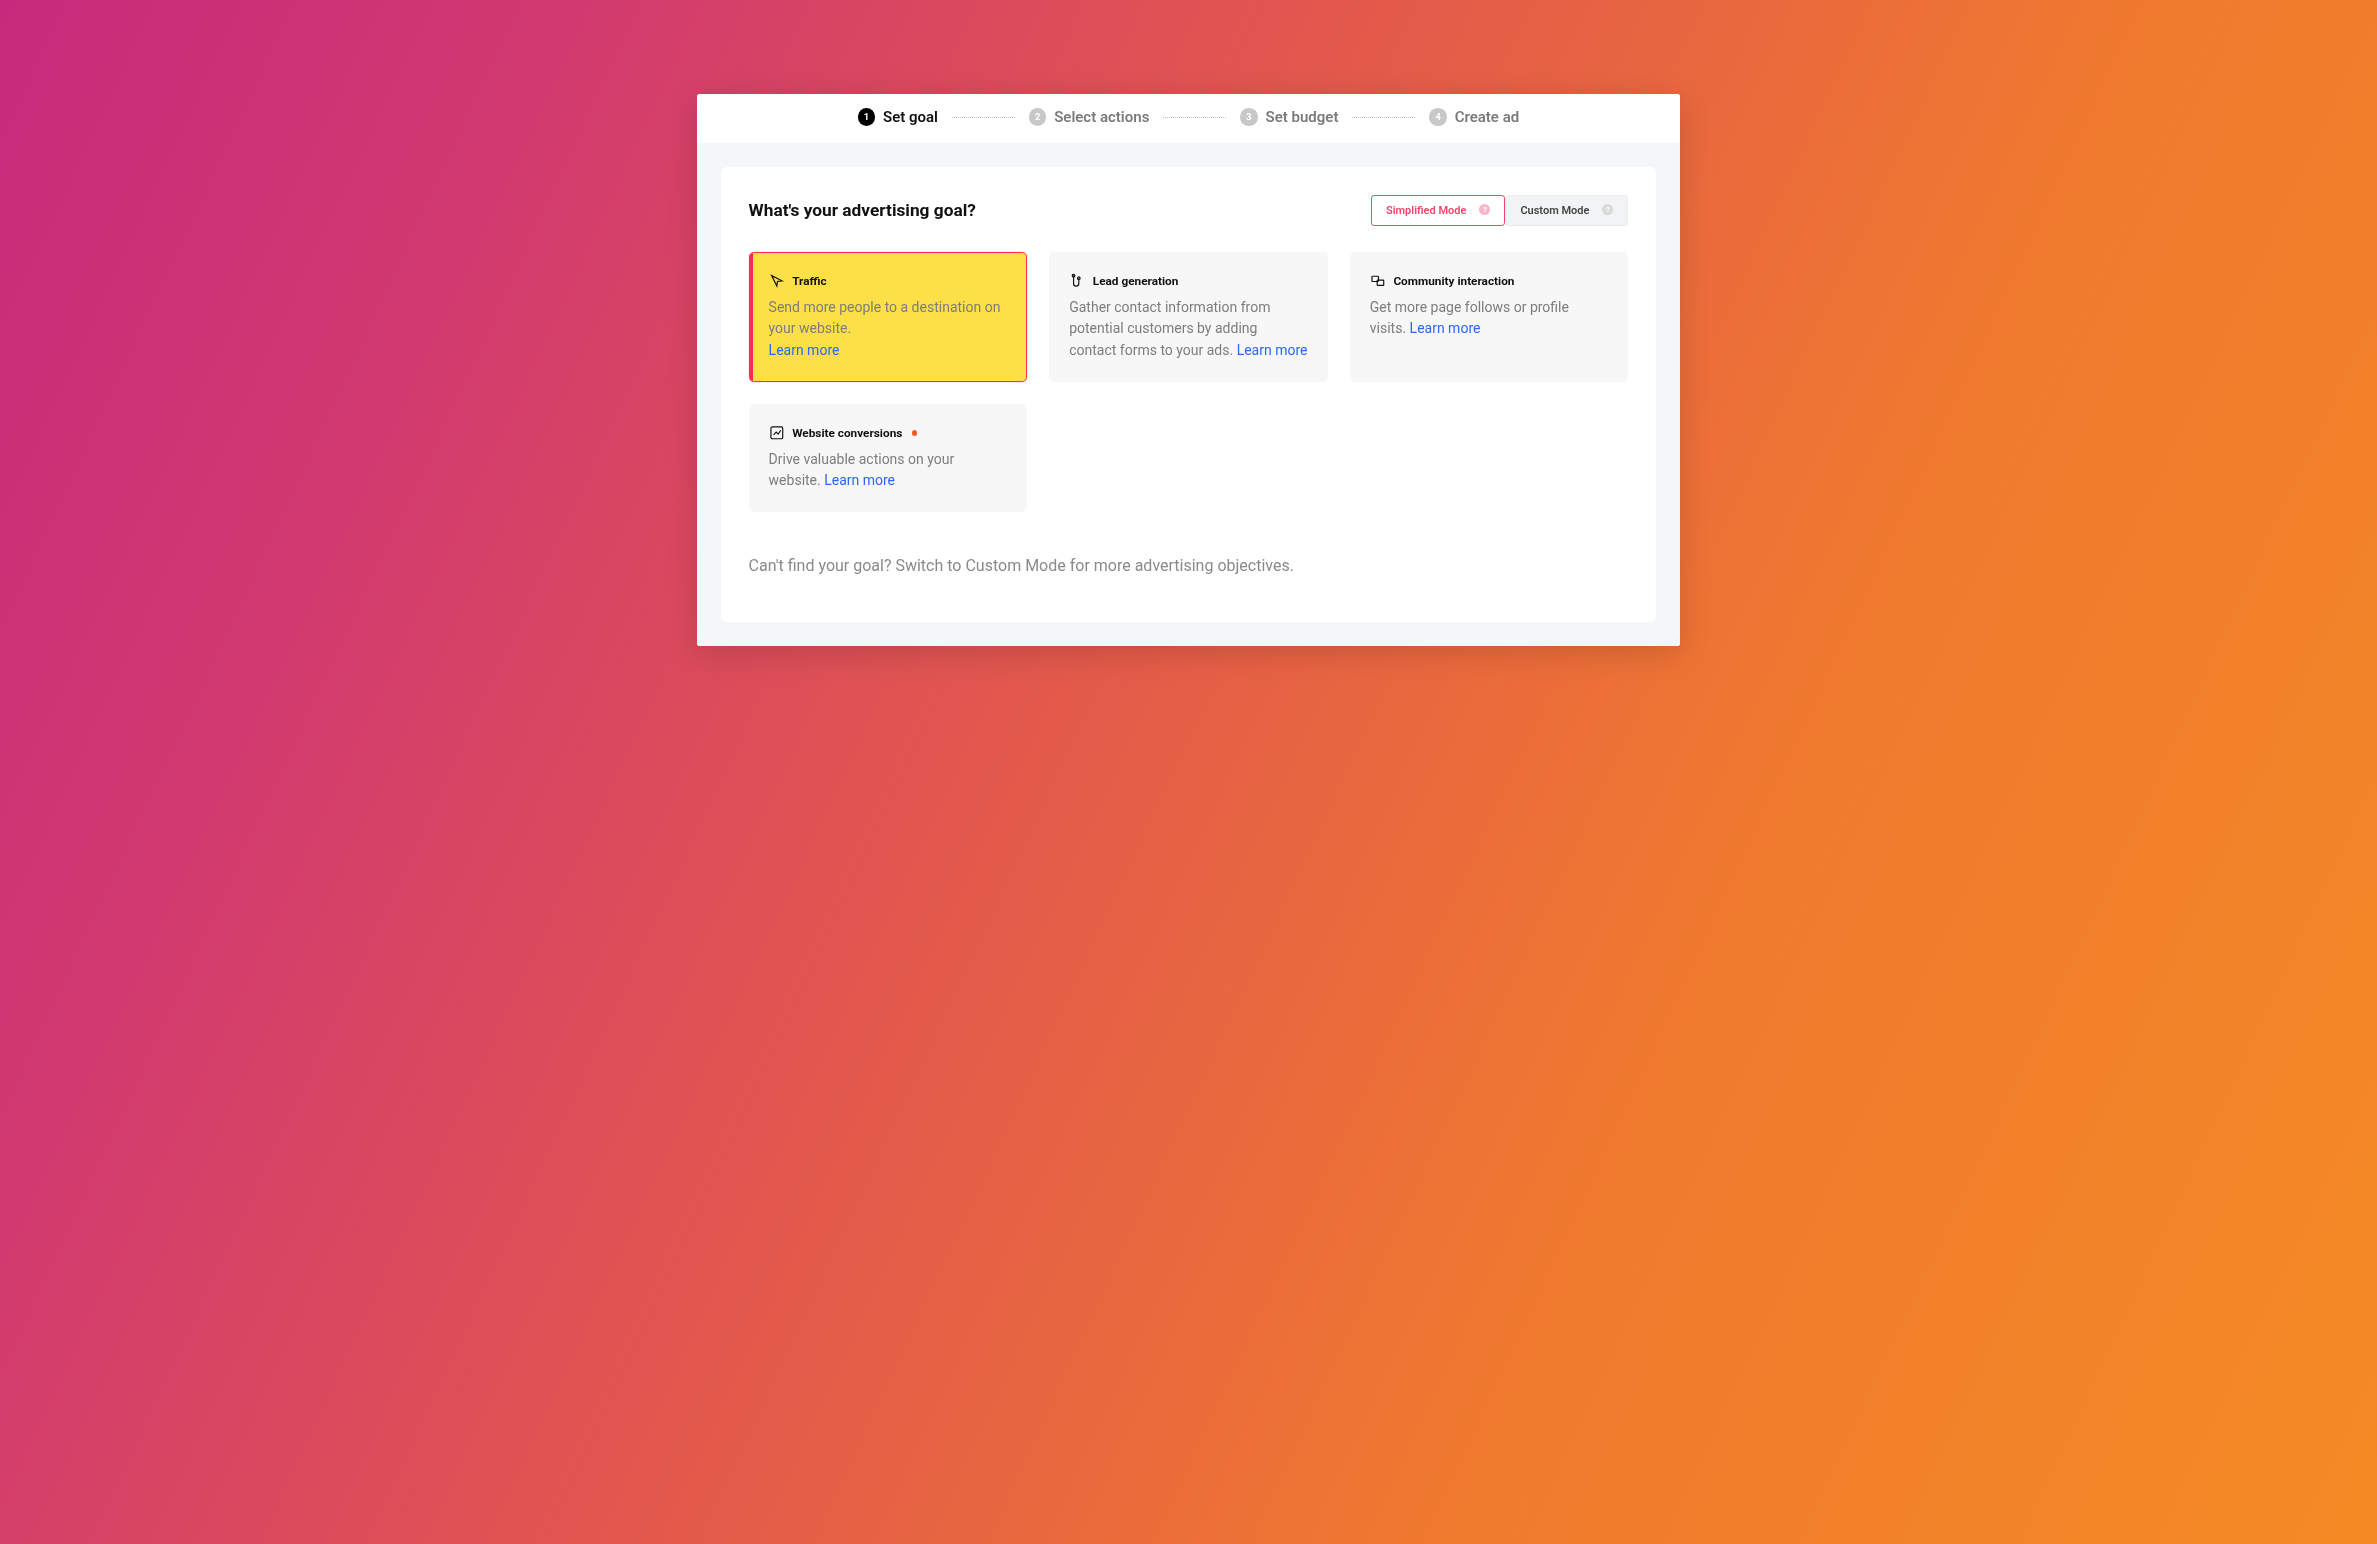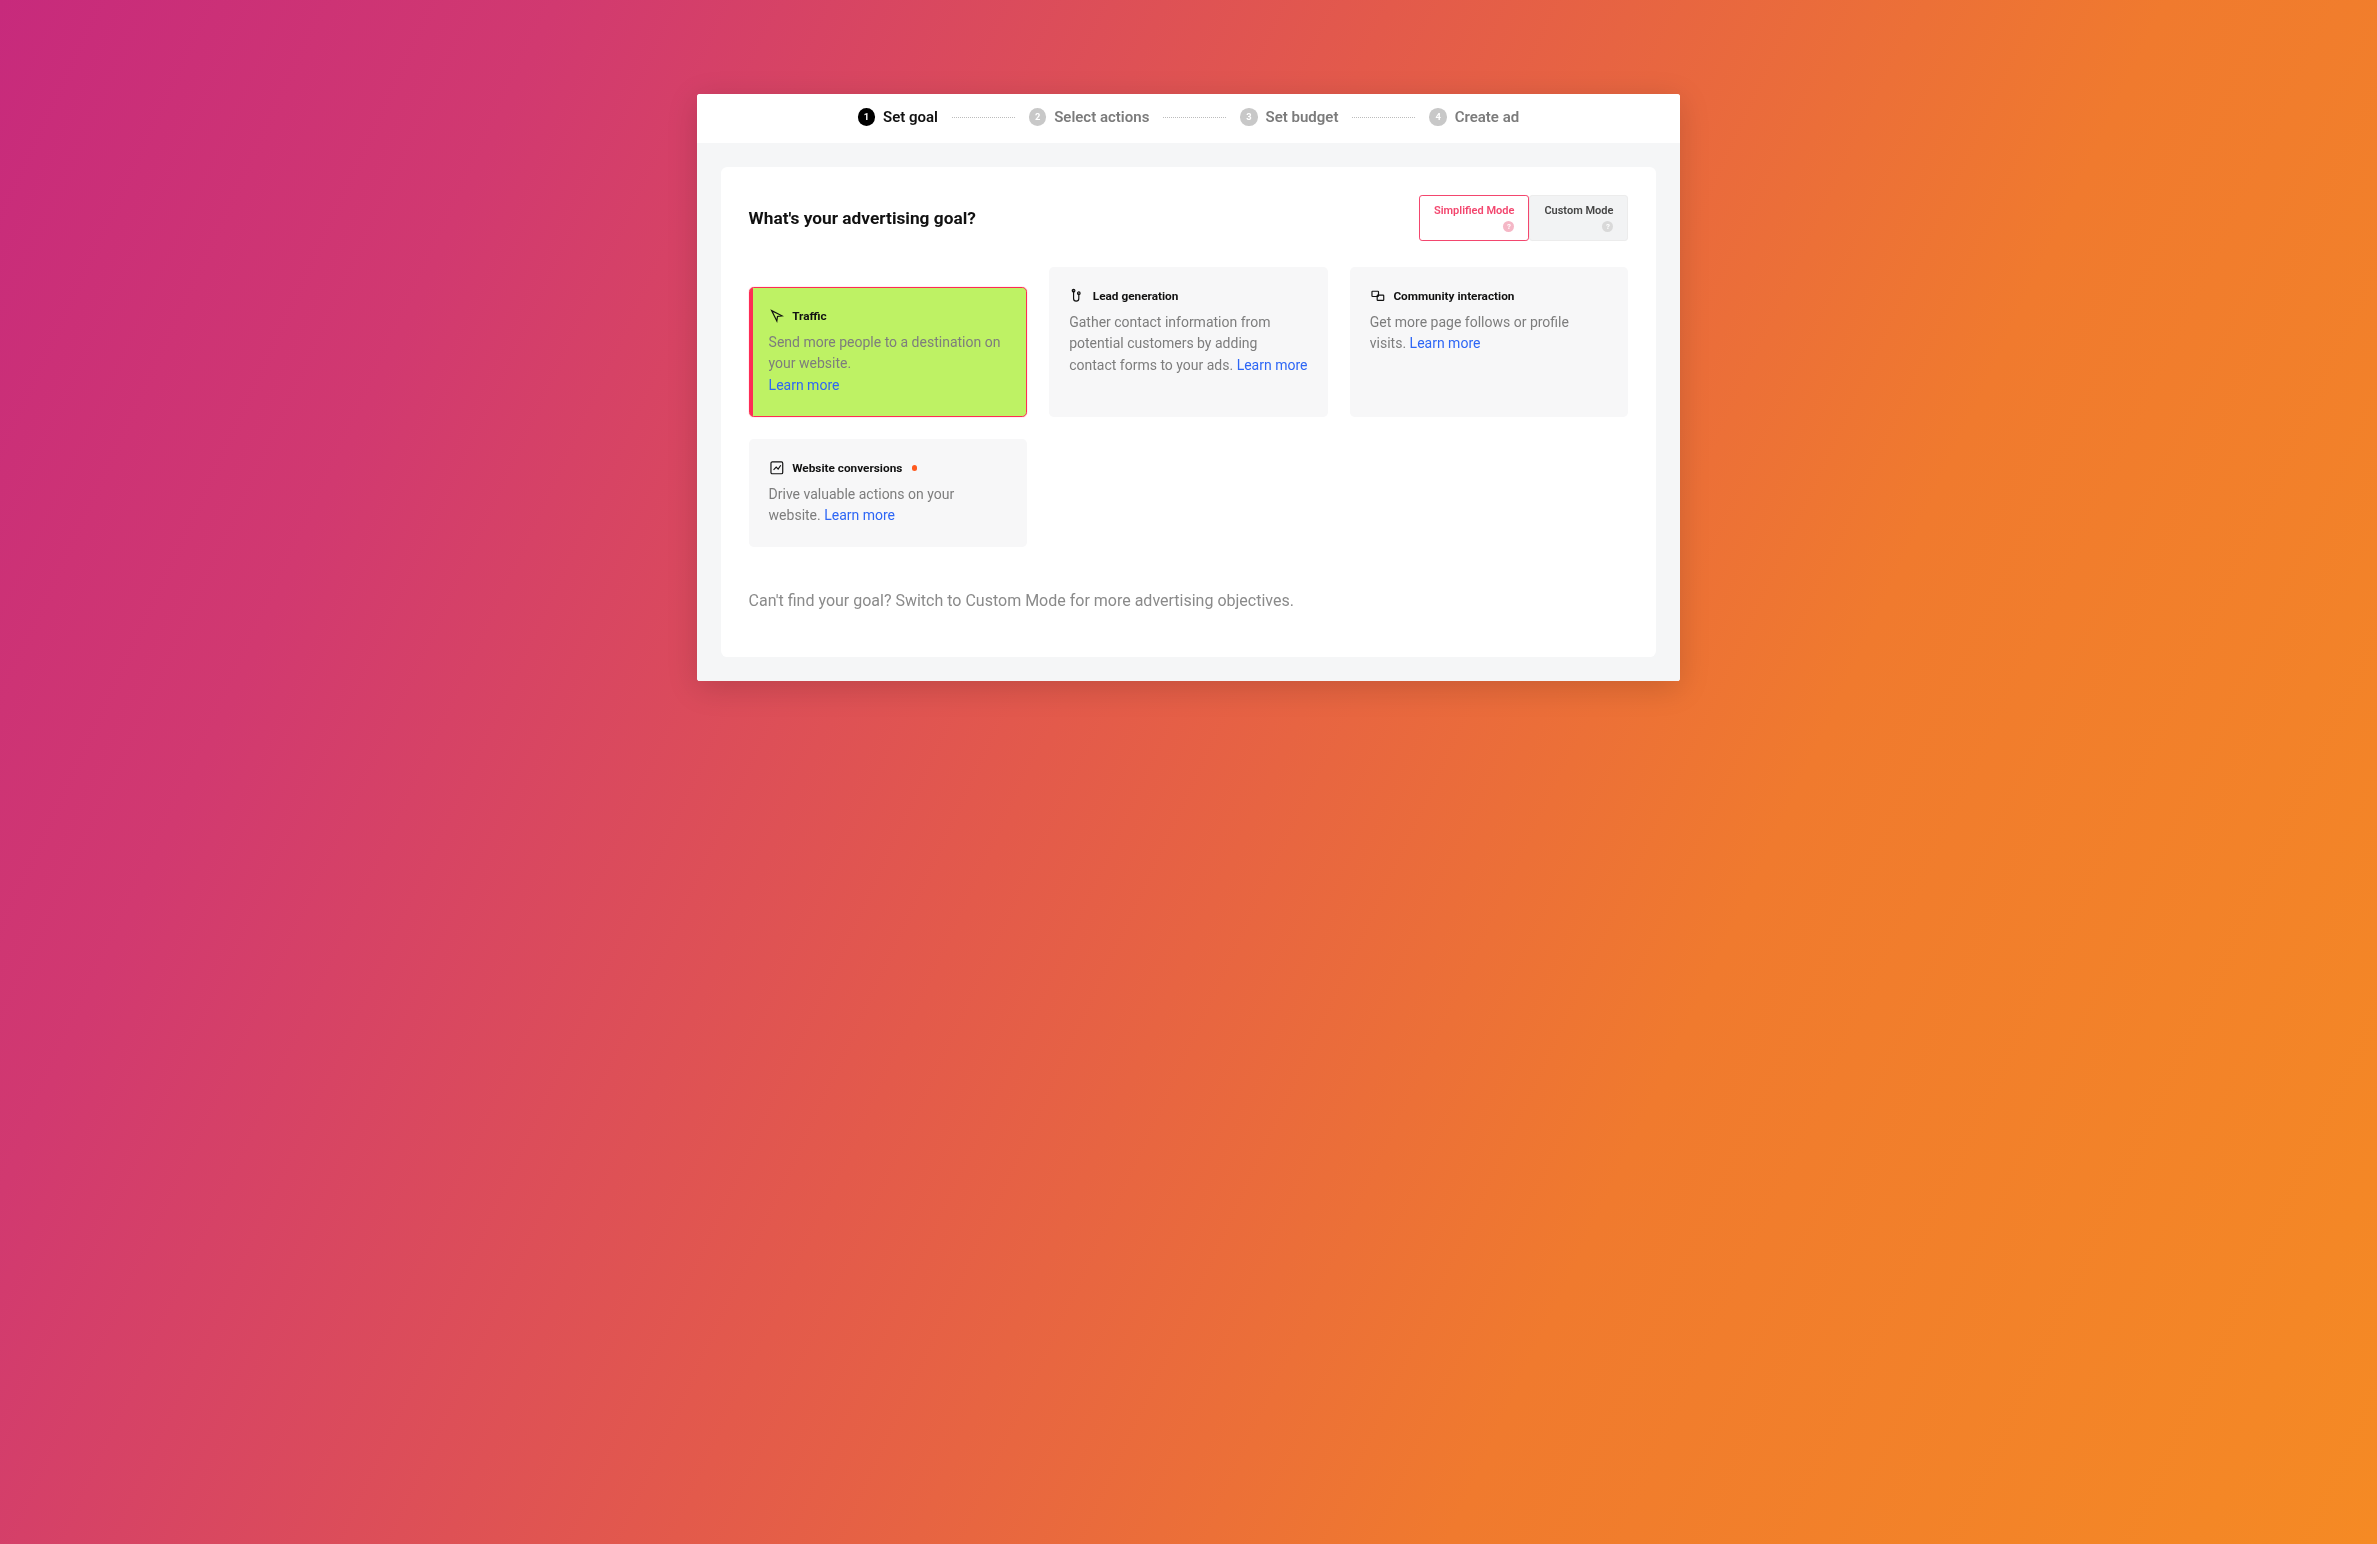--- a/index.html
+++ b/index.html
@@ -82,23 +82,22 @@
     .mode-toggle {
       display: flex;
     }
     .mode-btn {
       padding: 7.9px 14px;
       font-size: 11px;
       font-weight: 600;
       border-radius: 3.1px;
       cursor: pointer;
       display: inline-flex;
-      align-items: flex-end;
-      gap: 4px;
-      flex-direction: column;
+      align-items: flex-start;
+      gap: 13px;
     }
     .mode-btn .help-dot {
       width: 11px; height: 11px; border-radius: 50%;
       background: #d9d9d9;
       display: inline-flex; align-items: center; justify-content: center;
       font-size: 7.9px; color: #fff;
       font-weight: 700;
     }
     .mode-btn.simplified {
       border: 1.2px solid #f3466e;
@@ -117,25 +116,24 @@
       gap: 22px;
     }
     .goal-card {
       background: #f7f7f8;
       border-radius: 4.7px;
       padding: 20.4px 19px 19px 19px;
       cursor: pointer;
       border: 0.8px solid transparent;
     }
     .goal-card.selected {
-      background: #bef264;
+      background: #fde047;
       border: 1.2px solid #fe2c55;
       box-shadow: 0 0 0 0.8px rgba(254,44,85,0.1);
       position: relative;
-      margin-top: 20px;
     }
     .goal-card.selected::before {
       content: "";
       position: absolute;
       left: 0; top: 0; bottom: 0;
       width: 3.1px;
       background: #fe2c55;
       border-radius: 4.7px 0 0 4.7px;
     }
     .goal-head {

